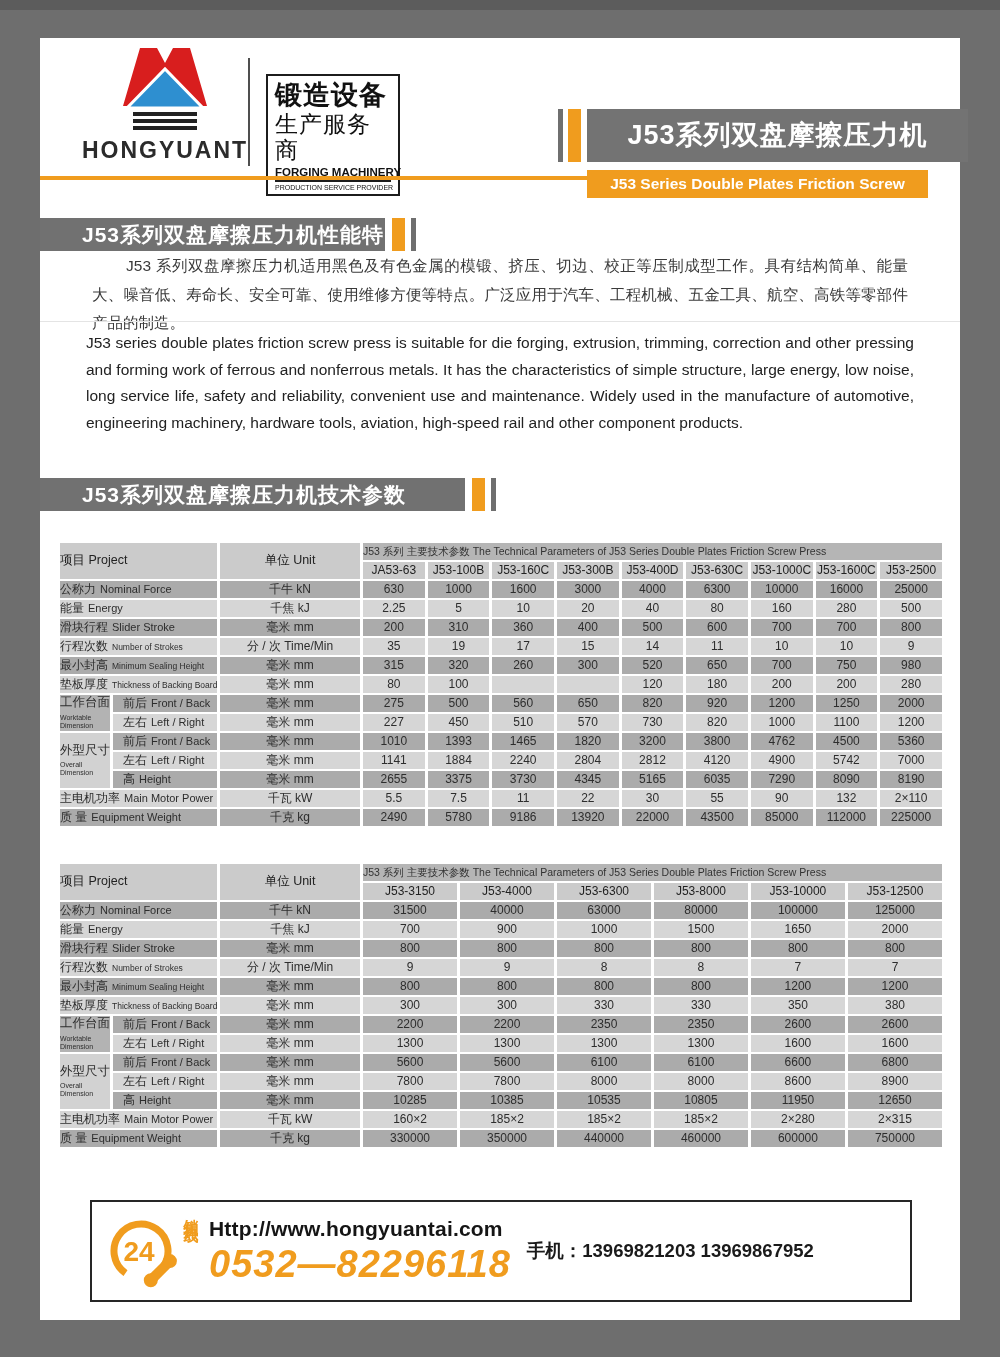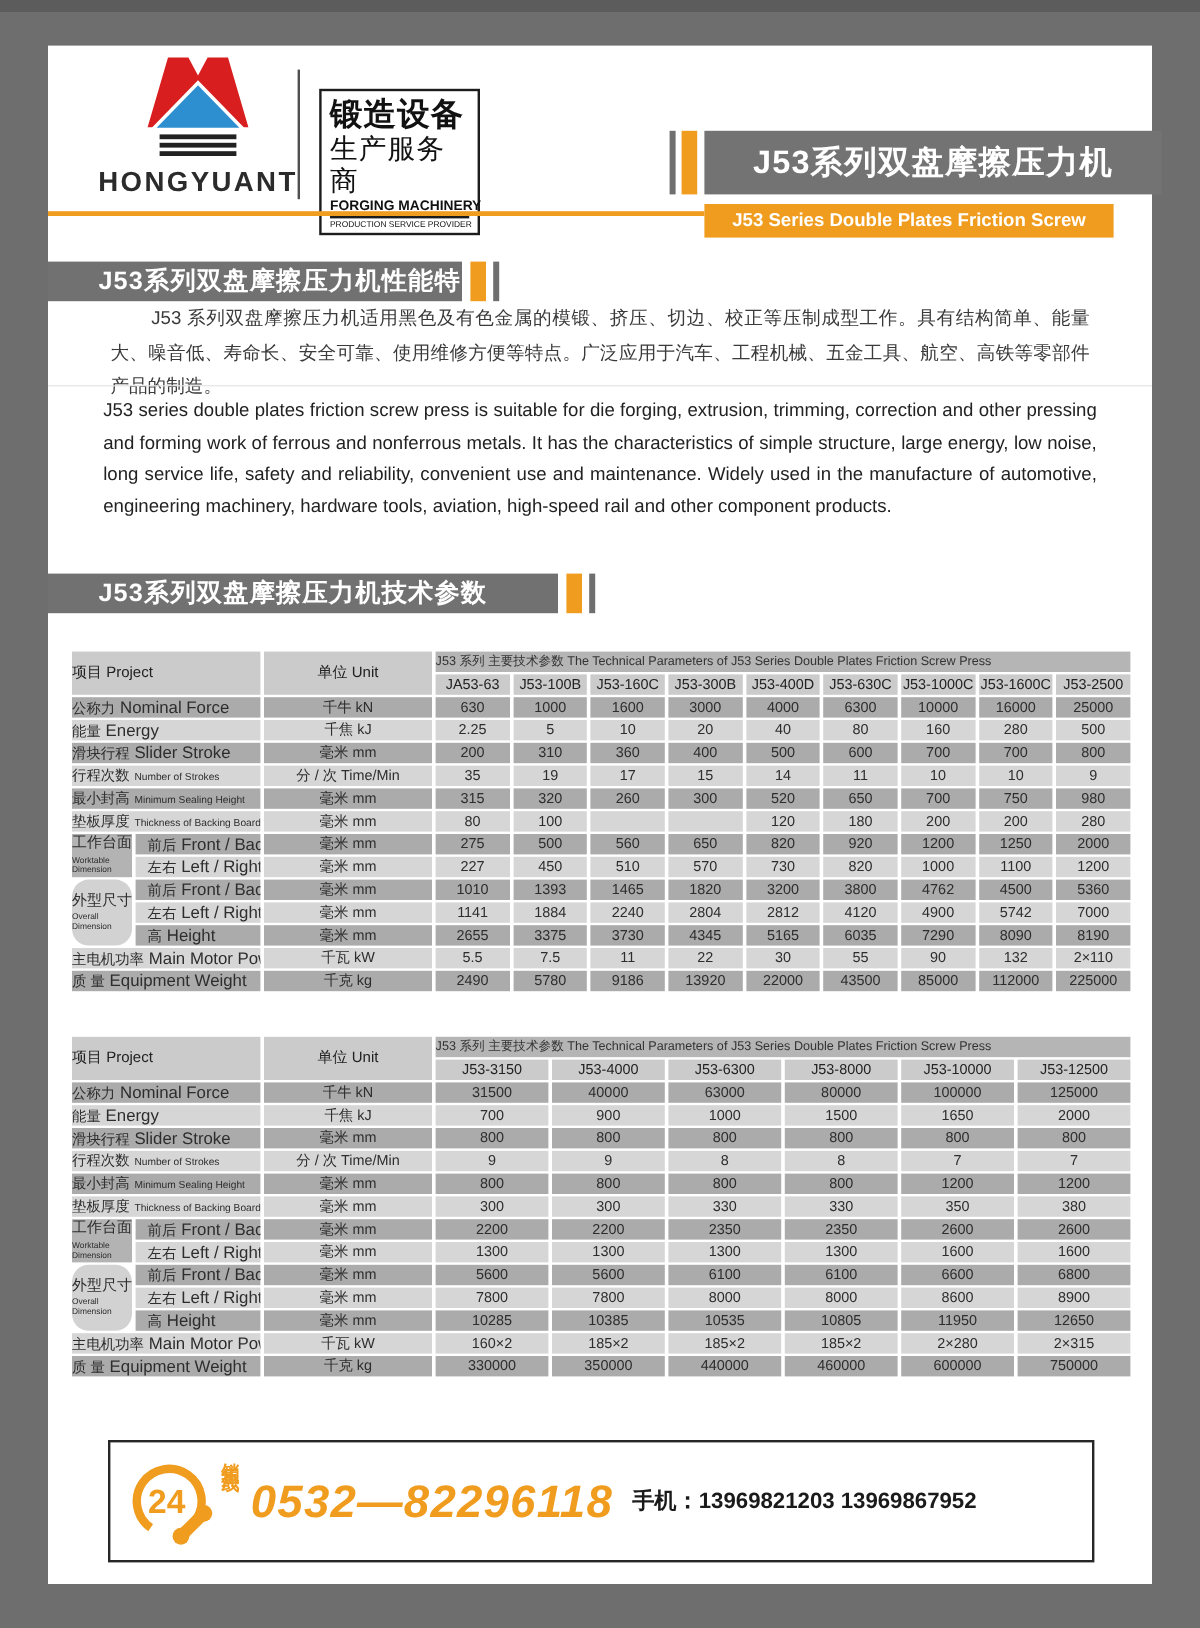--- a/index.html
+++ b/index.html
@@ -56,28 +56,28 @@
   .spec th,.spec td{font-weight:normal;height:17px;line-height:1.05;overflow:hidden;white-space:nowrap;padding:0;}
   .bannercell{background:var(--table_banner);font-size:10.5px;color:#333;text-align:left;padding-left:12px;height:20px;}
   .hcell{background:var(--table_header);color:#222;}
   .project-h{text-align:left;padding-left:7px;font-size:12.5px;}
   .unit-h{text-align:center;font-size:12.5px;}
   .model-h{text-align:center;height:32px;font-size:12px;}
   tr.dark .lcell,tr.dark .ucell,tr.dark .vcell{background:var(--table_dark);}
   tr.light .lcell,tr.light .ucell,tr.light .vcell{background:var(--table_light);}
   .lcell{text-align:left;padding-left:7px;}
   .lcell.sub{padding-left:10px;}
-  .lcell .en{font-size:14px;margin-left:4px;}
+  .lcell .en{font-size:11px;margin-left:4px;}
   .lcell .en.sm{font-size:8.5px;}
   .ucell,.vcell{text-align:center;}
   .gcell{vertical-align:middle;text-align:left;padding-left:5px;}
   .gcell .cn{font-size:12.5px;}
   .gcell .en{font-size:7px;white-space:normal;line-height:1.15;margin-top:4px;}
   .g1{background:var(--group_a);}
-  .g2{background:var(--group_b);border-radius:14px;}
+  .g2{background:var(--group_b);}
 
   
   .footer-box{position:absolute;left:50px;top:1162px;width:822px;height:102px;border:2px solid #262626;
     box-sizing:border-box;display:flex;align-items:center;padding:0 14px 0 16px;}
   .hotline-vertical{writing-mode:vertical-rl;text-orientation:upright;font-size:15px;font-weight:bold;
     color:var(--accent);letter-spacing:3px;height:88px;margin:0 10px 0 6px;line-height:1;}
   .site-col{display:flex;flex-direction:column;justify-content:center;margin-right:16px;}
   .footer-site{font-size:21px;font-weight:bold;color:#151515;letter-spacing:0.2px;}
   .footer-phone{font-size:38px;font-weight:bold;font-style:italic;color:var(--accent);letter-spacing:1px;margin-top:2px;}
   .info-col{font-size:18.5px;font-weight:bold;color:#1a1a1a;line-height:1.95;white-space:nowrap;}
@@ -519,20 +519,21 @@
         <circle cx="33" cy="38" r="27" fill="none" stroke="#F09C1E" stroke-width="7" stroke-dasharray="128 42" transform="rotate(125 33 38)"></circle>
         <text x="31" y="48" font-size="28" font-weight="bold" fill="#F09C1E" text-anchor="middle" font-family="Liberation Sans, DejaVu Sans, sans-serif">24</text>
         <g transform="rotate(-45 52 58)">
           <rect x="38" y="53" width="29" height="10" rx="5" fill="#F09C1E"></rect>
           <circle cx="39" cy="58" r="7" fill="#F09C1E"></circle>
           <circle cx="66" cy="58" r="7" fill="#F09C1E"></circle>
         </g>
       </svg>
       <div class="hotline-vertical">销售热线</div>
       <div class="site-col">
+        <div class="footer-site">Http://www.hongyuantai.com</div>
         <div class="footer-phone">0532—82296118</div>
       </div>
       <div class="info-col">
         <div>手机：13969821203   13969867952</div>
       </div>
     </div>
 
   </div>
 </div>
 

